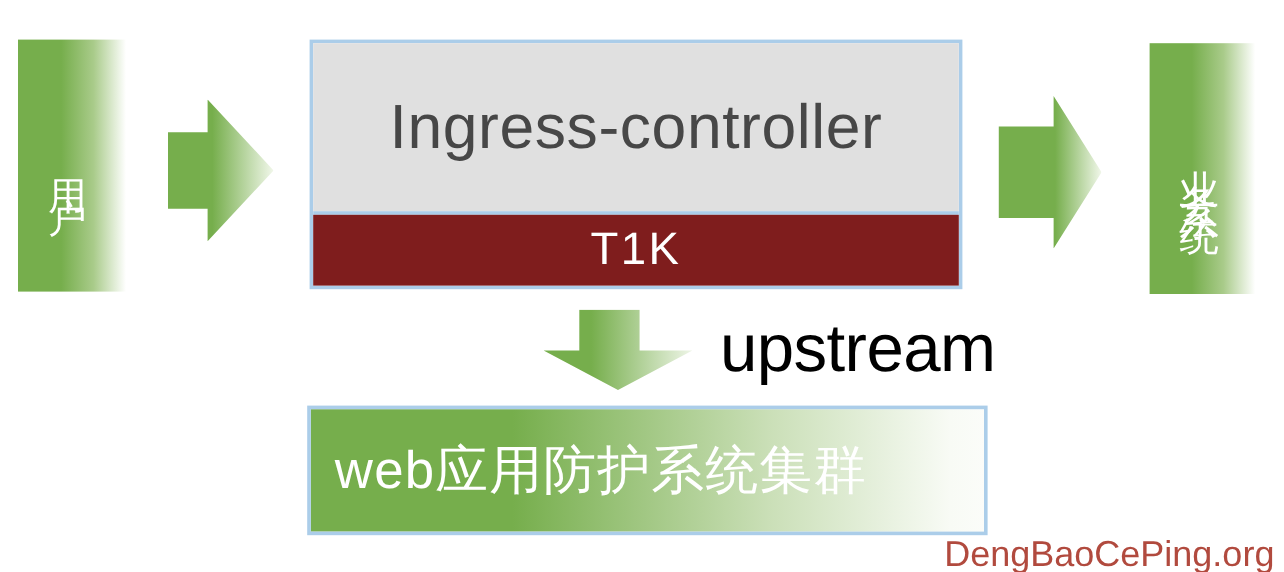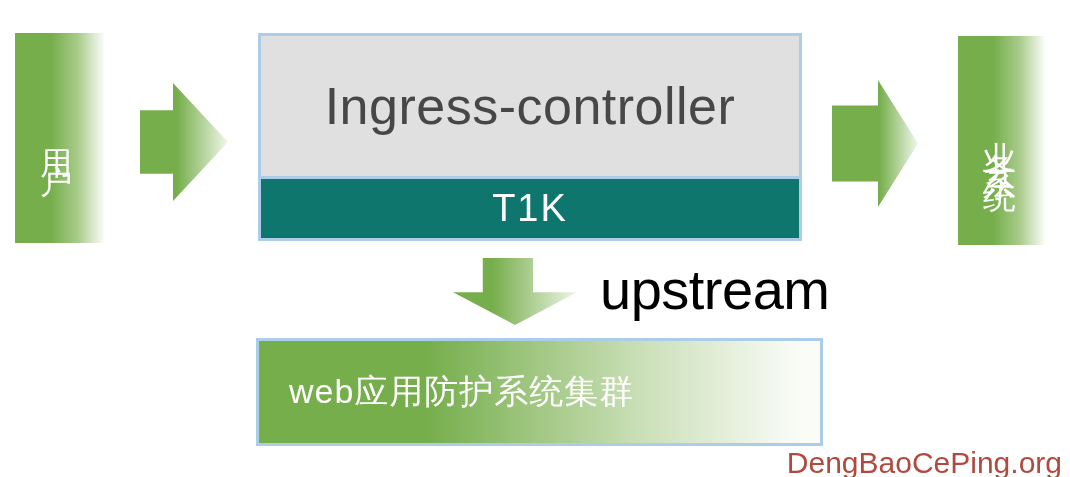--- a/index.html
+++ b/index.html
@@ -76,21 +76,21 @@
     color: #474747;
     font-size: 52px;
     letter-spacing: 0.5px;
   }
   .ingress-divider {
     height: 3px;
     background: #abcde9;
   }
   .ingress-bottom {
     height: 59px;
-    background: #0f766e;
+    background: #7f1d1d;
     display: flex;
     align-items: center;
     justify-content: center;
     color: #ffffff;
     font-size: 38px;
     letter-spacing: 2px;
   }
 
   
   .upstream-label {
@@ -109,22 +109,22 @@
     left: 256px; top: 338px;
     width: 567px; height: 108px;
     box-sizing: border-box;
     border: 3px solid #abcde9;
     background: linear-gradient(90deg, #76ae4c 0%, #76ae4c 30%, #cadfb7 68%, #f8fbf5 95%, #fbfcf9 100%);
     display: flex;
     align-items: center;
   }
   .waf-label {
     color: #ffffff;
-    font-size: 34px;
-    padding-left: 30px;
+    font-size: 44px;
+    padding-left: 20px;
     white-space: nowrap;
     letter-spacing: 1px;
   }
 
   
   .watermark {
     position: absolute;
     left: 766px; top: 446px;
     width: 296px;
     text-align: right;

